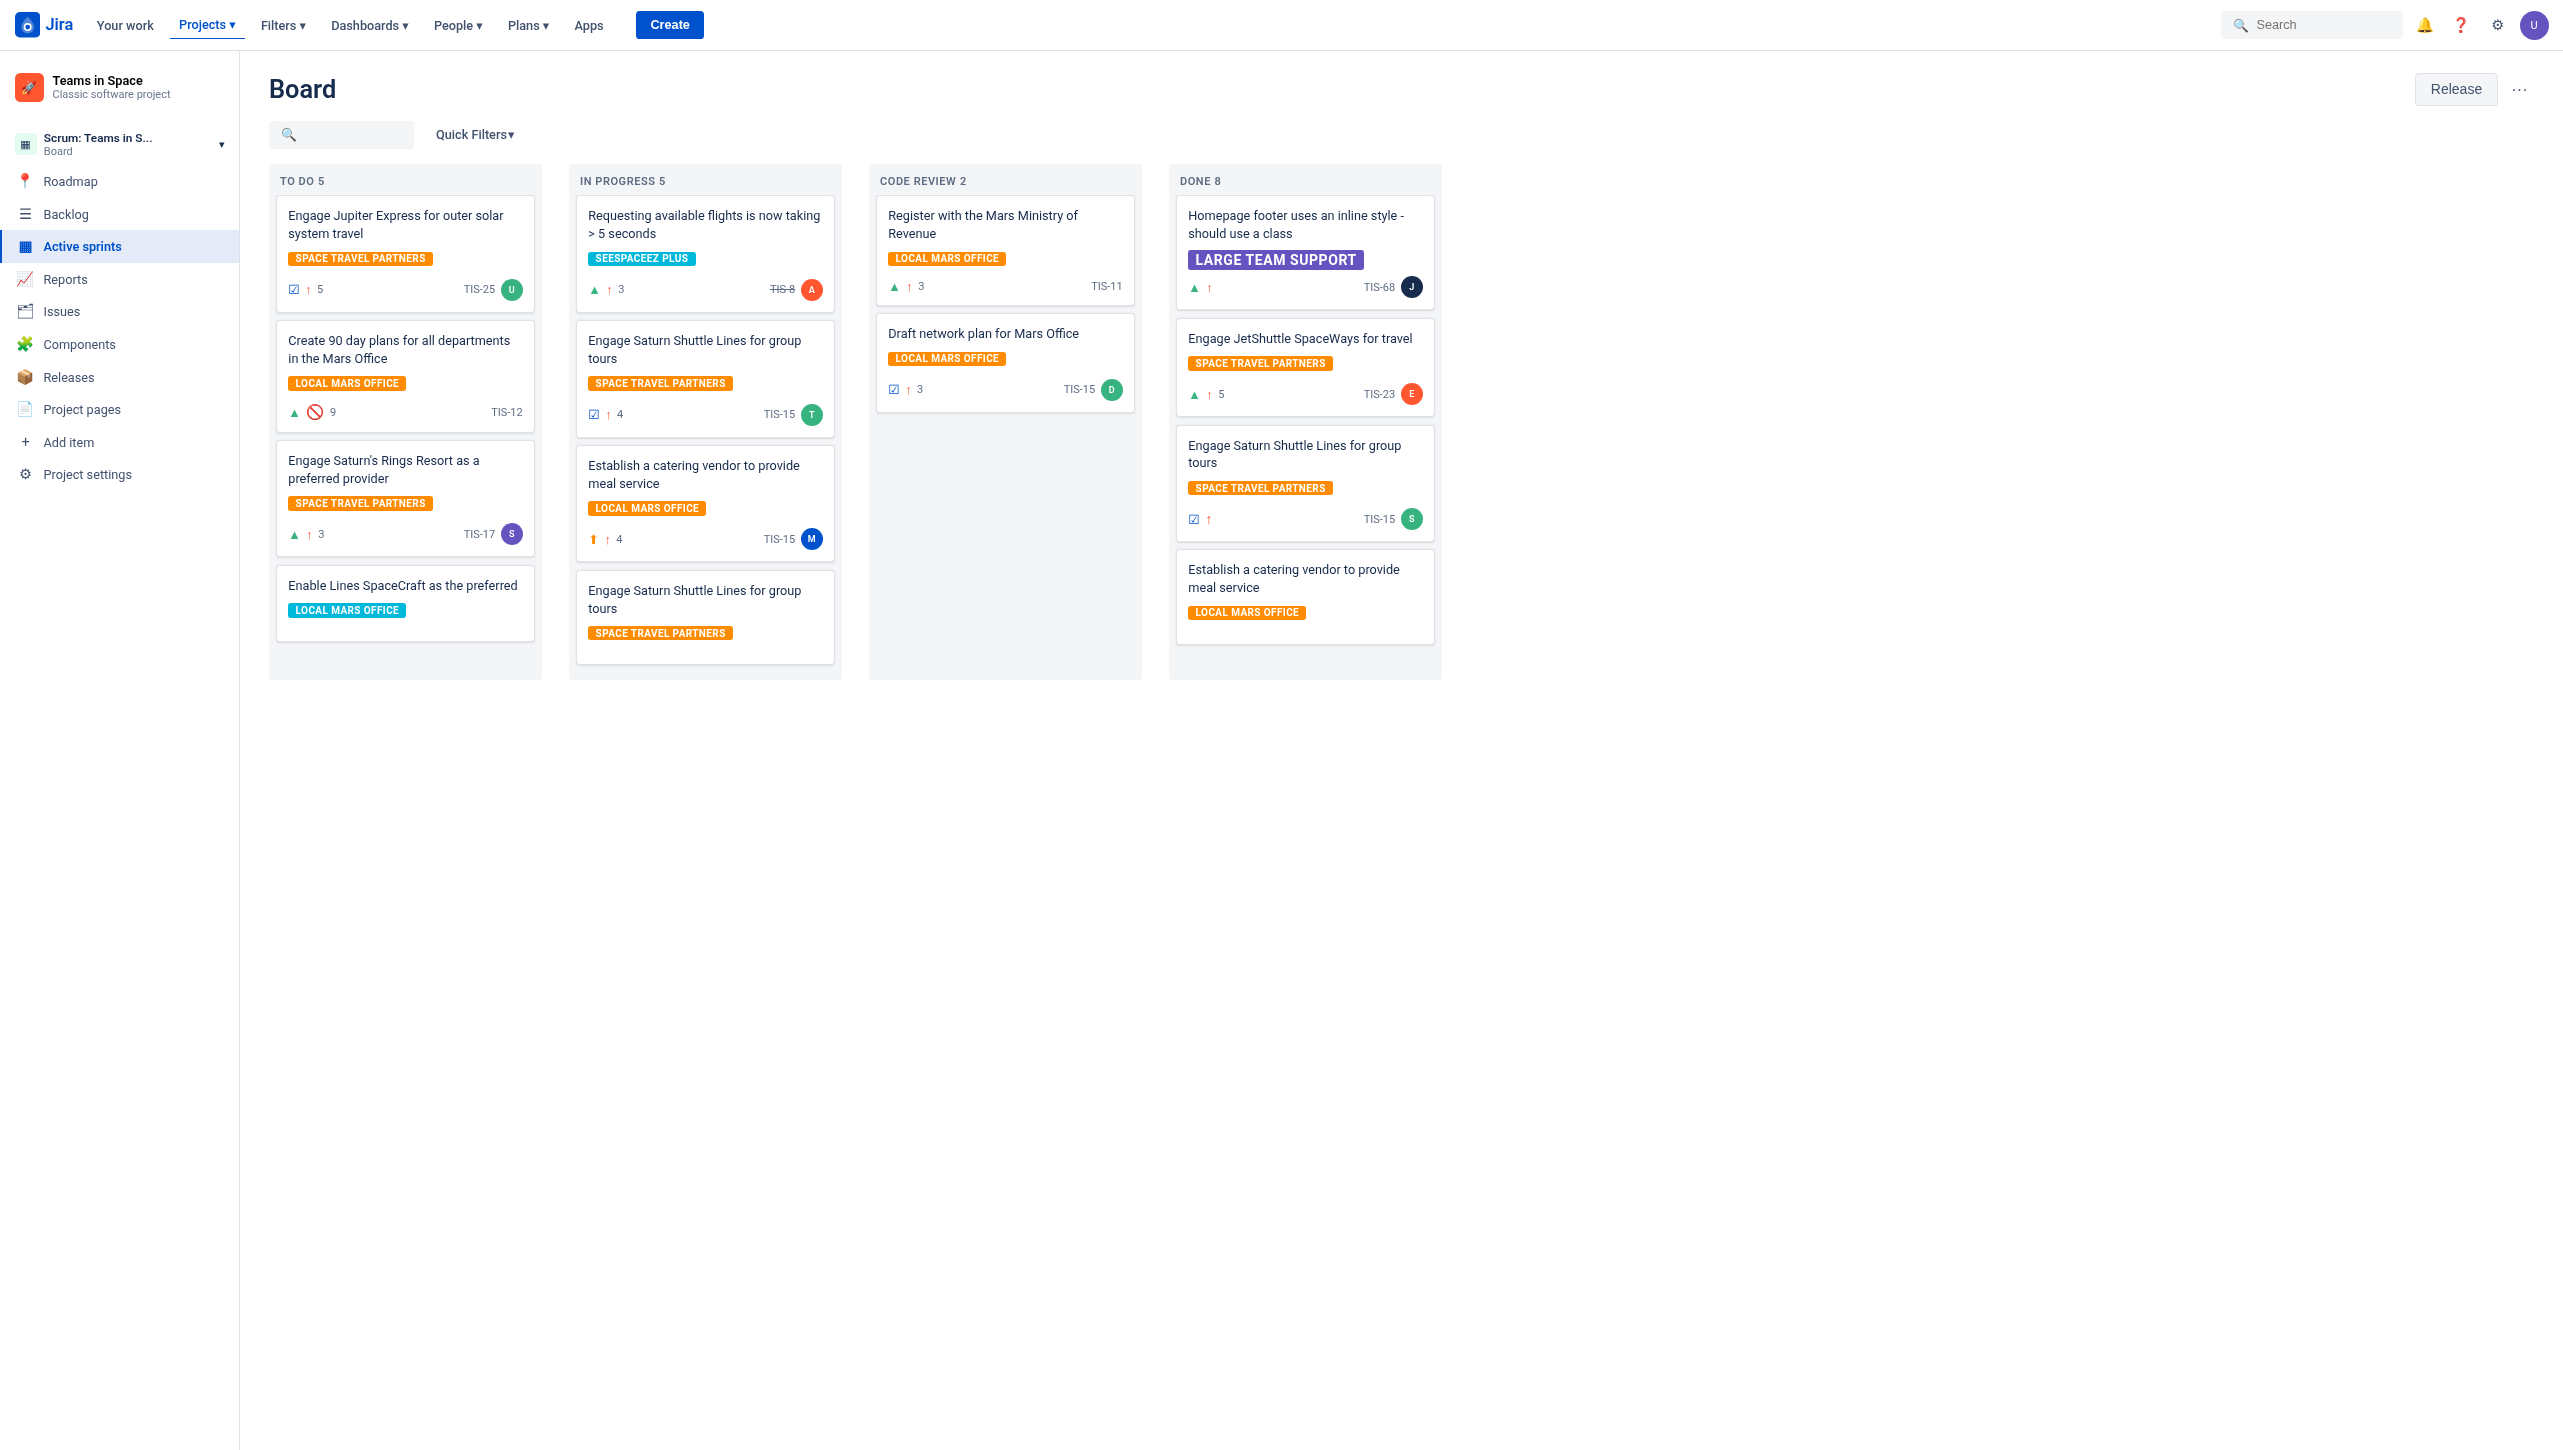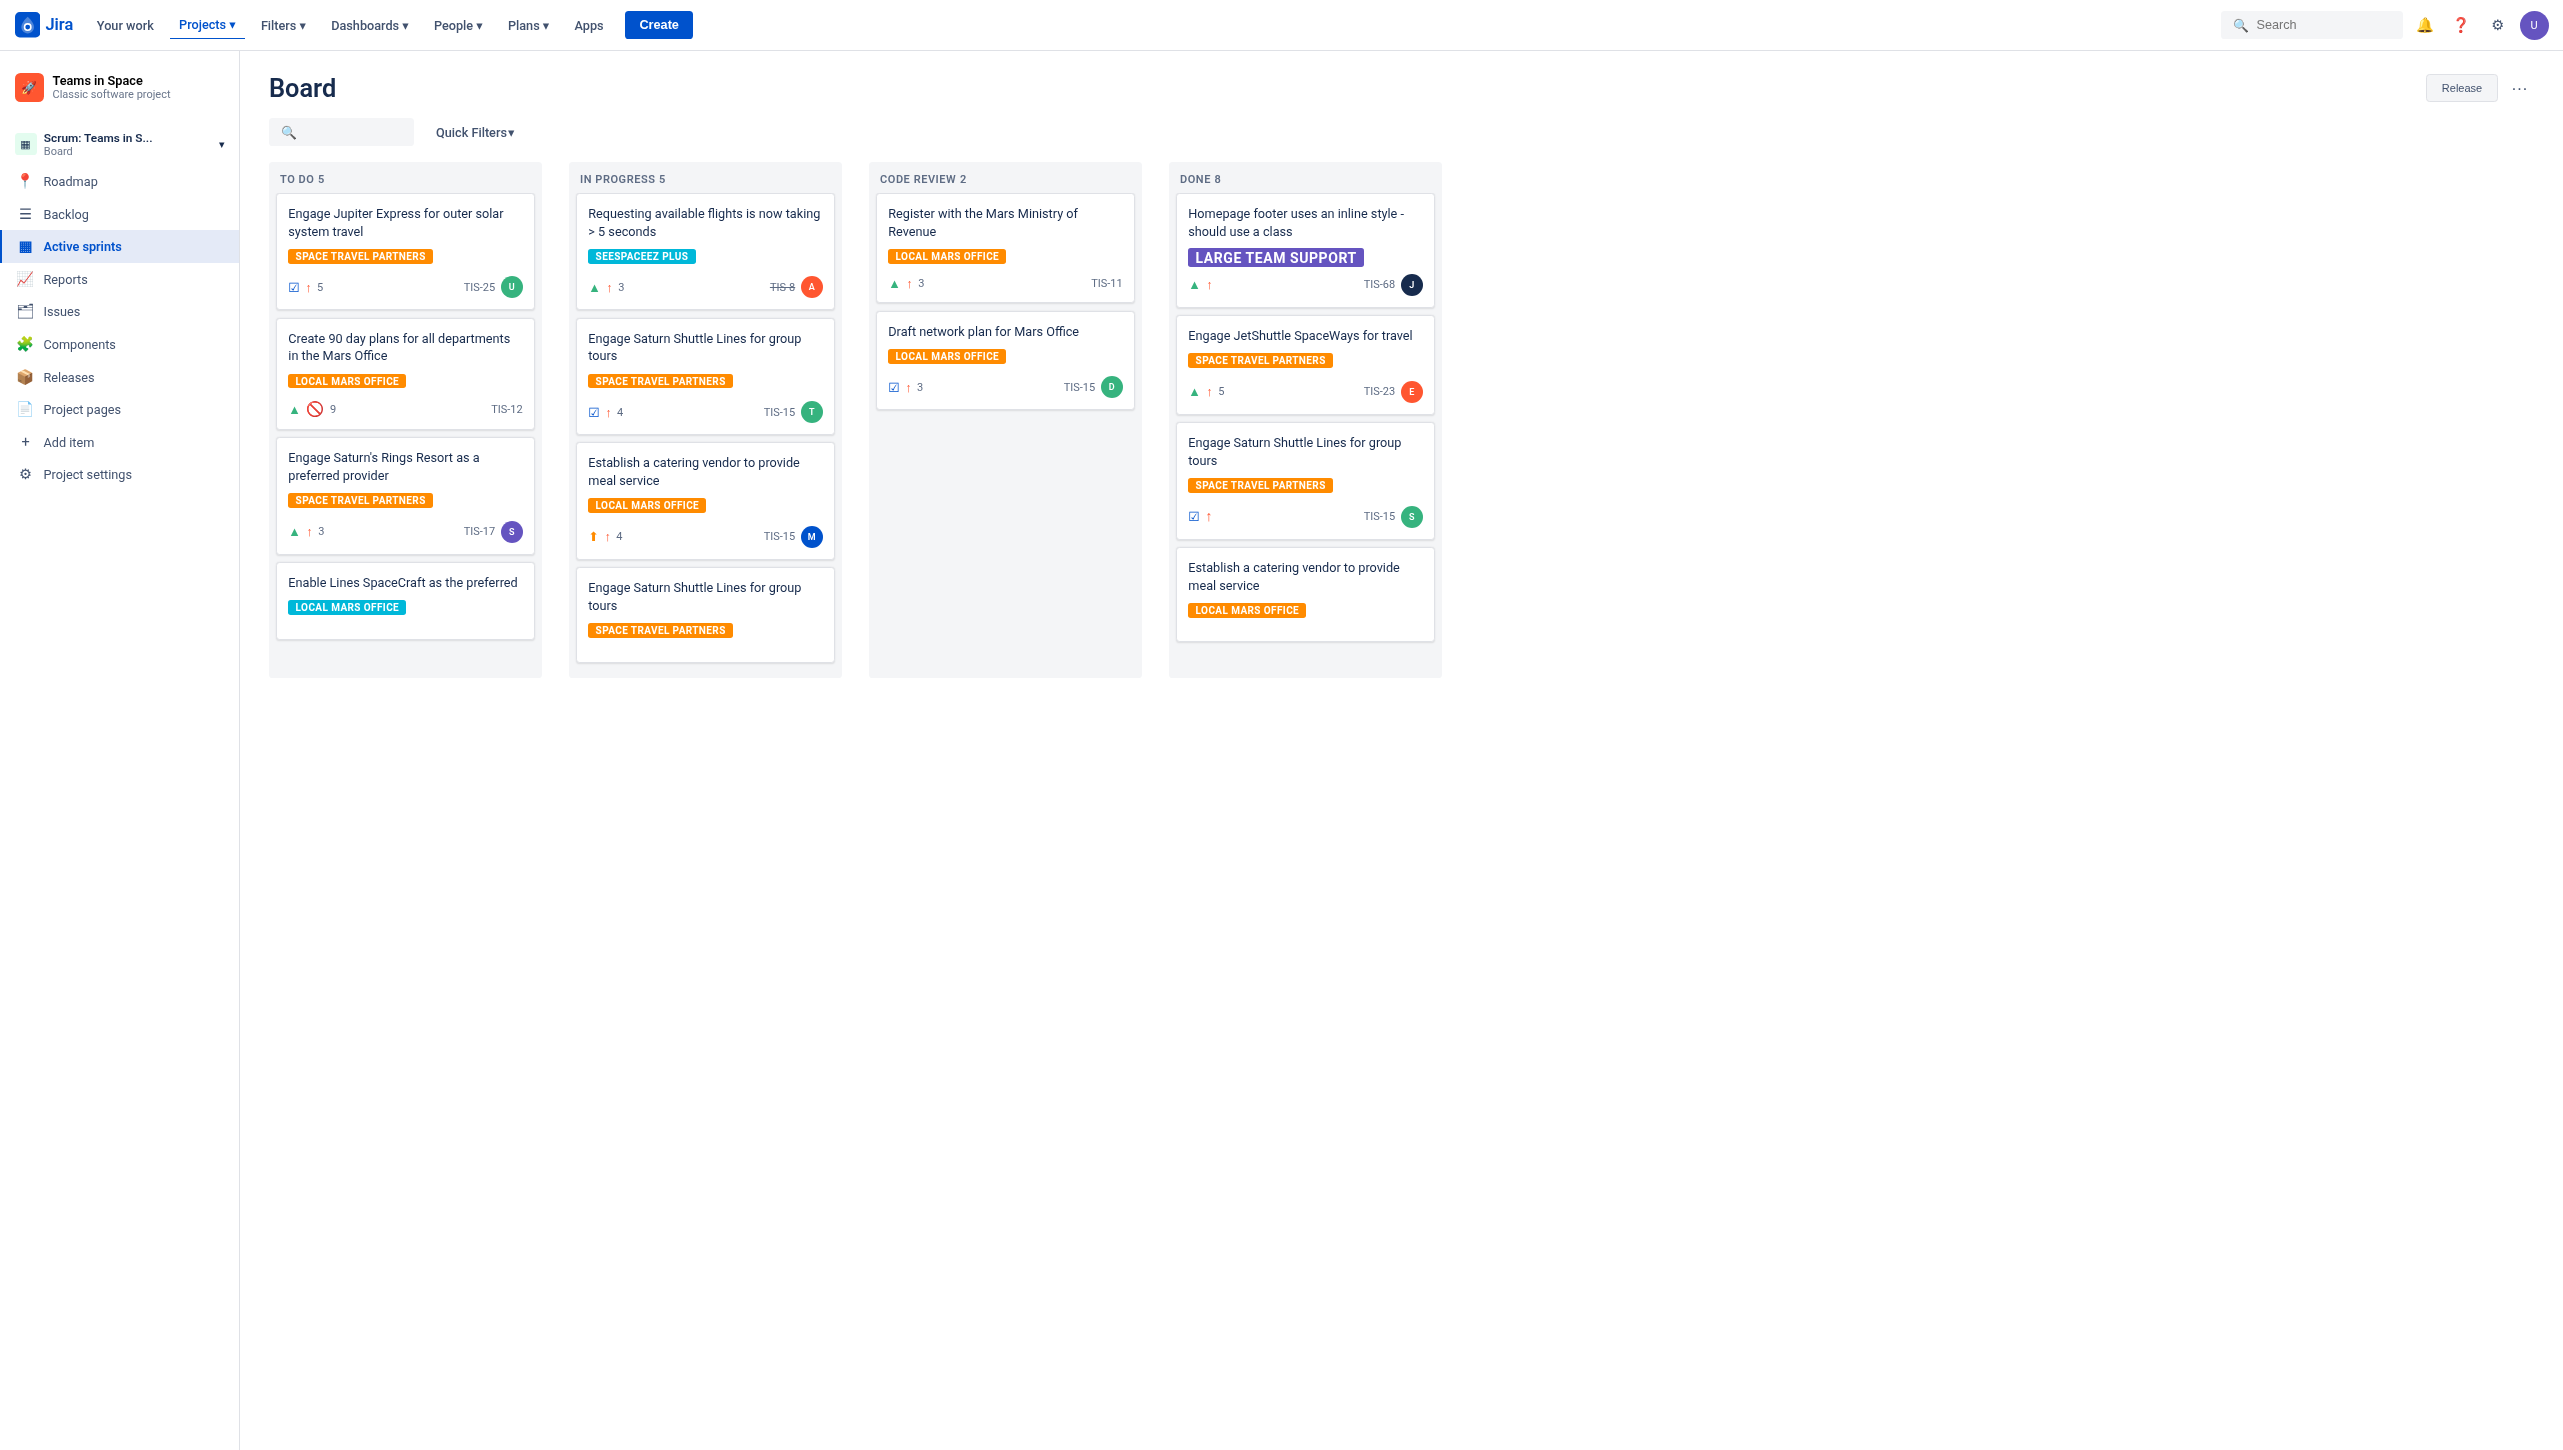--- a/index.html
+++ b/index.html
@@ -14,21 +14,21 @@
     .nav-logo { display: flex; align-items: center; gap: 5.5px; margin-right: 7.3px; cursor: pointer; }
     .nav-logo-icon { width: 25.4px; height: 25.4px; }
     .nav-logo-text { font-size: 16.4px; font-weight: 600; color: #0052cc; }
     .nav-link {
       padding: 5.5px 9px; border-radius: 3.6px; cursor: pointer; color: #42526e;
       font-size: 12.7px; font-weight: 500; display: flex; align-items: center; gap: 3.6px;
     }
     .nav-link.active { color: #0052cc; border-bottom: 1.8px solid #0052cc; border-radius: 0; }
     .nav-create {
       background: #0052cc; color: #fff; border: none; padding: 7.3px 14.5px;
-      border-radius: 3.6px; font-size: 12.7px; font-weight: 600; cursor: pointer; margin-left: 5px;
+      border-radius: 3.6px; font-size: 12.7px; font-weight: 600; cursor: pointer; margin-left: 16px;
     }
     .nav-spacer { flex: 1; }
     .nav-search {
       display: flex; align-items: center; background: #f4f5f7; border: 1.8px solid transparent;
       border-radius: 3.6px; padding: 5.5px 11px; gap: 7.3px; width: 182px; cursor: text;
     }
     .nav-search input { background: transparent; border: none; outline: none; font-size: 12.7px; color: #42526e; width: 127px; }
     .nav-icon-btn {
       width: 29px; height: 29px; border-radius: 50%; display: flex; align-items: center;
       justify-content: center; cursor: pointer; color: #42526e; font-size: 14.5px;
@@ -76,21 +76,21 @@
     
     .main-content { flex: 1; overflow-y: auto; background: #fff; }
     .board-header {
       display: flex; align-items: center; justify-content: space-between;
       padding: 22px 29px 14.5px;
     }
     .board-title { font-size: 25.4px; font-weight: 600; color: #172b4d; }
     .board-header-actions { display: flex; align-items: center; gap: 7.3px; }
     .release-btn {
       background: #f4f5f7; border: 0.9px solid #dfe1e6; border-radius: 3.6px;
-      padding: 7.3px 14.5px; font-size: 11px; font-weight: 500; cursor: pointer; color: #42526e;
+      padding: 7.3px 14.5px; font-size: 14px; font-weight: 500; cursor: pointer; color: #42526e;
     }
     .more-btn {
       width: 29px; height: 29px; border-radius: 3.6px; display: flex; align-items: center;
       justify-content: center; cursor: pointer; color: #42526e; font-size: 16.4px;
       border: none; background: transparent;
     }
 
     
     .filters-bar {
       display: flex; align-items: center; gap: 11px;

